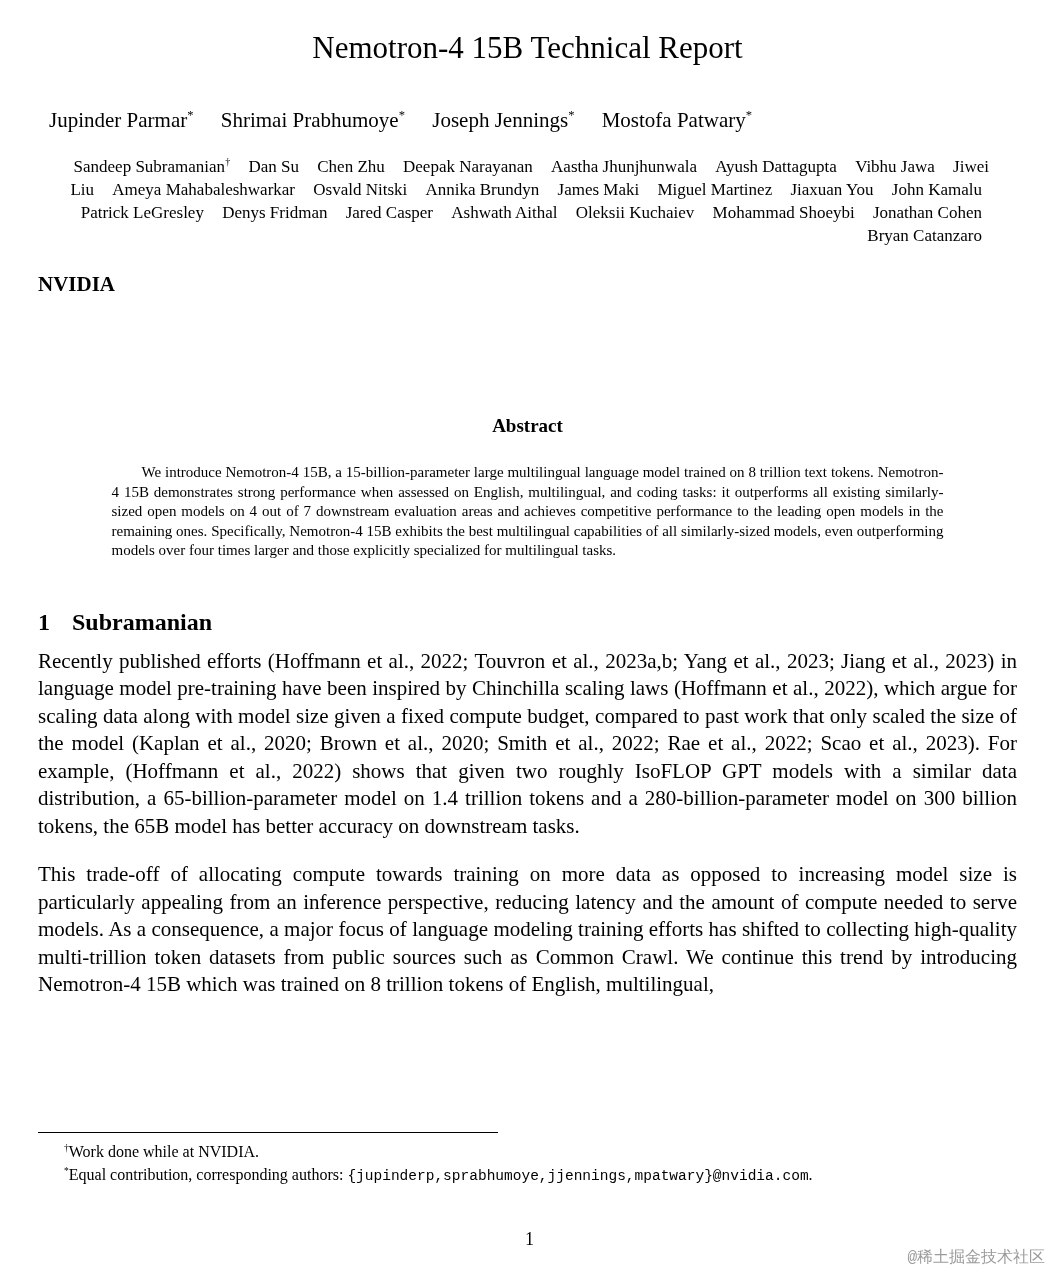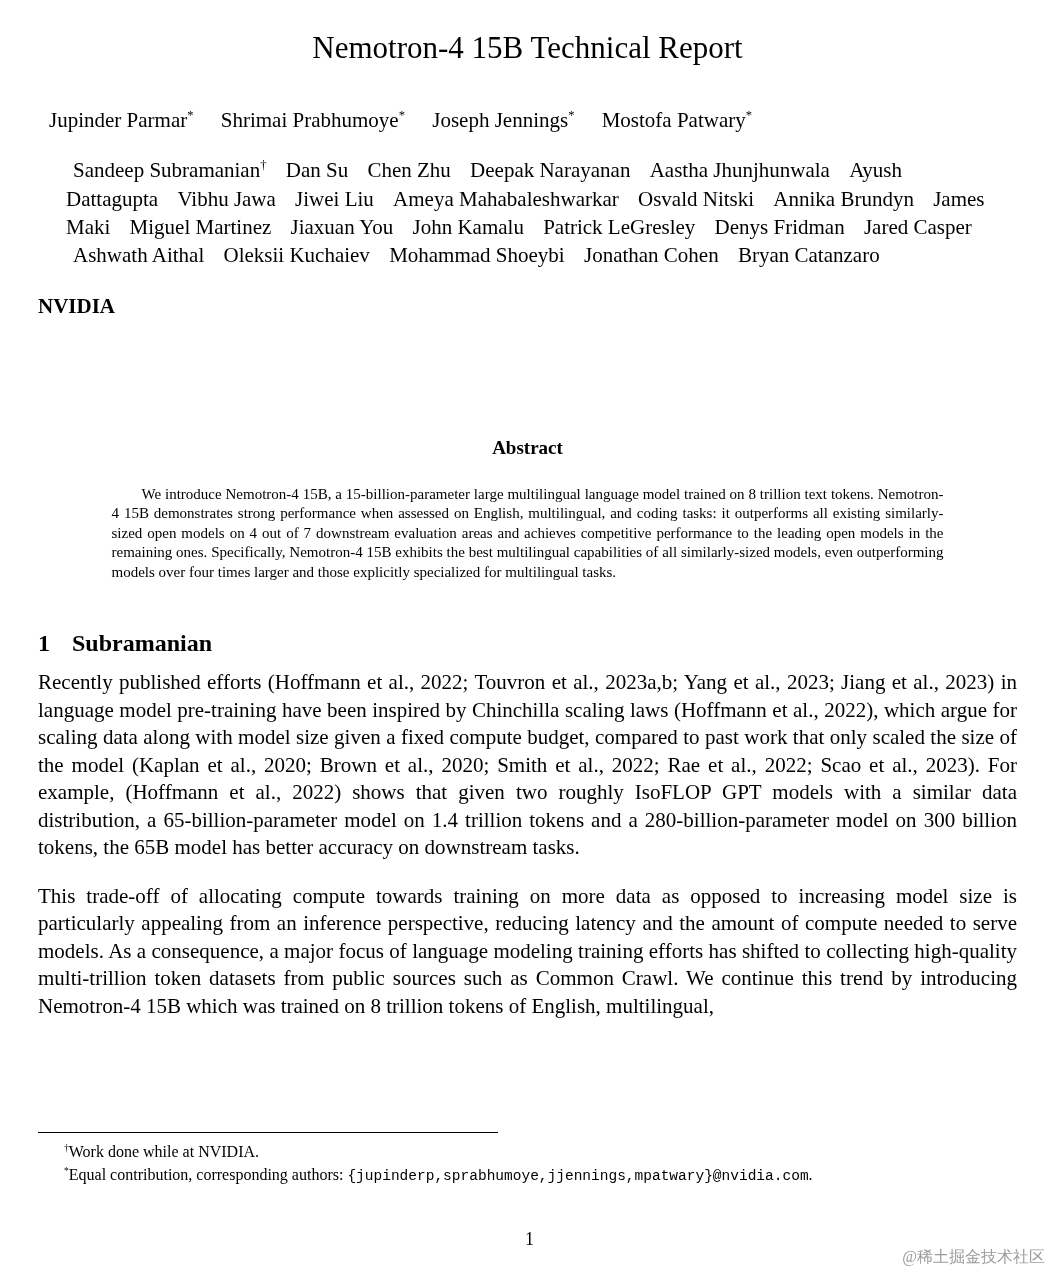--- a/index.html
+++ b/index.html
@@ -23,22 +23,22 @@
     margin: 8px 0 0 0;
   }
   .authors-primary {
     text-align: left;
     font-size: 21px;
     margin-top: 40px;
     line-height: 1.35;
   }
   .authors-primary .author { margin: 0 11px; }
   .authors-secondary {
-    text-align: left;
-    font-size: 21px;
+    text-align: right;
+    font-size: 17px;
     margin: 22px 28px 0 28px;
     line-height: 1.35;
   }
   .authors-secondary .author { margin: 0 7px; display: inline; }
   sup { font-size: 60%; line-height: 0; }
   .affiliation {
     text-align: left;
     font-size: 21px;
     font-weight: bold;
     margin-top: 24px;
@@ -95,21 +95,21 @@
     width: 100%;
     text-align: center;
     font-size: 18px;
   }
   .watermark {
     position: absolute;
     right: 14px;
     bottom: 8px;
     font-size: 16px;
     color: #9b9b9b;
-    font-family: Liberation Serif, serif;
+    font-family: Liberation Mono, monospace;
   }
 </style>
 </head>
 <body>
 
 <div class="page">
 
   <h1 class="title">Nemotron-4 15B Technical Report</h1>
 
   <div class="authors-primary"><span class="author">Jupinder Parmar<sup>*</sup></span> <span class="author">Shrimai Prabhumoye<sup>*</sup></span> <span class="author">Joseph Jennings<sup>*</sup></span> <span class="author">Mostofa Patwary<sup>*</sup></span> </div>

